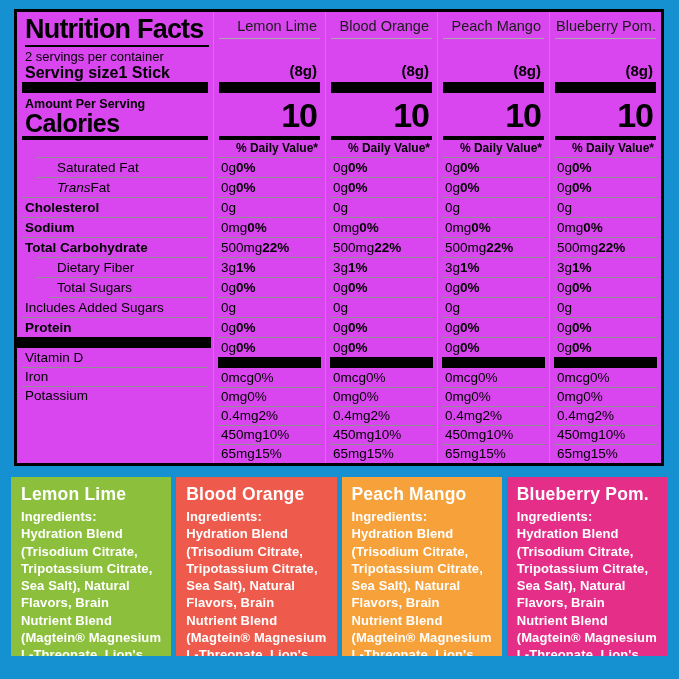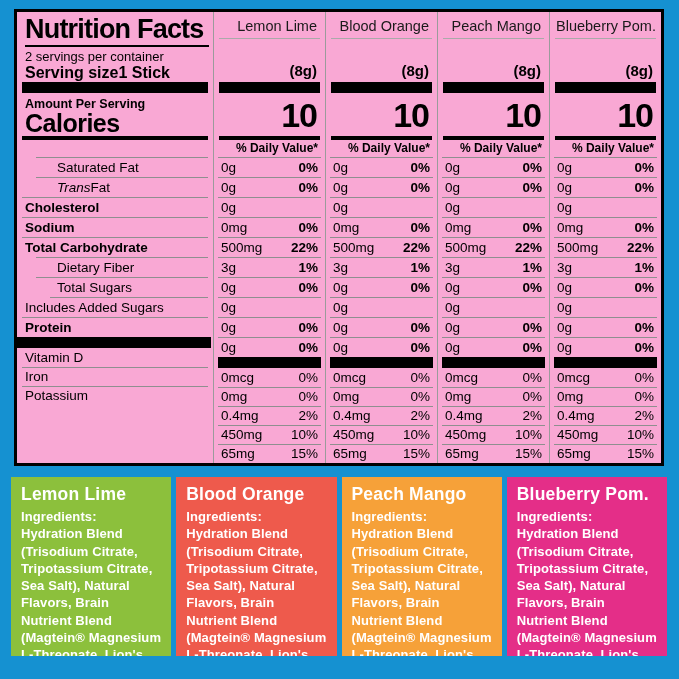--- a/index.html
+++ b/index.html
@@ -4,21 +4,21 @@
 <style>
   html,body{margin:0;padding:0}
   body{
     width:679px;height:679px;position:relative;overflow:hidden;
     font-family:"Liberation Sans","DejaVu Sans",sans-serif;
     -webkit-font-smoothing:antialiased;
   }
   
   .panel{
     position:absolute;left:14px;top:9px;width:650px;height:457px;
-    background:#f9a8d4;border:3px solid #000;box-sizing:border-box;
+    background:#d946ef;border:3px solid #000;box-sizing:border-box;
     display:flex;color:#000;
   }
   .col{position:relative;box-sizing:border-box}
   .col-label{width:196px}
   .col-flavor{flex:1;border-left:1px solid #9b9b9b}
   .col-head{position:relative;height:145px}
   
   .nf-title{position:absolute;top:2px;left:8px;right:4px;font-size:27px;font-weight:bold;letter-spacing:-.8px;white-space:nowrap}
   .title-rule{position:absolute;top:33px;left:8px;right:4px;height:2px;background:#000}
   .servings{position:absolute;top:37px;left:8px;right:4px;font-size:13px}
@@ -35,21 +35,21 @@
   .dv-header{position:absolute;top:129px;right:7px;font-size:12px;font-weight:bold}
   
   .row{position:relative;height:20px;display:flex;align-items:center;font-size:13.5px}
   .row::before{content:"";position:absolute;top:0;height:1px;background:#8f8f8f;left:var(--lx,5px);right:5px}
   .row.noline::before{display:none}
   .row-label{padding-left:8px}
   .row-label.ind1{padding-left:40px;--lx:19px}
   .row-label.ind2{--lx:33px}
   .row-label.ind0{--lx:5px}
   .row-label.bold{font-weight:bold}
-  .row-vals{padding:0 7px;justify-content:space-between}
+  .row-vals{padding:0 7px;}
   .row-vals::before{left:4px;right:4px}
   .micro{height:19px}
   .dv-bold{font-weight:bold}
   .sep-bar{height:11px;background:#000;margin:0 4px}
   .col-label .sep-bar{margin:0 2px 0 0}
   
   .boxes{position:absolute;left:11px;top:477px;width:656px;height:179px;display:flex;gap:5px}
   .ibox{flex:1;box-sizing:border-box;padding:7px 10px;color:#fff;overflow:hidden}
   .ibox h2{margin:0 0 3px 0;font-size:17.5px;font-weight:bold;letter-spacing:.2px}
   .ibox p{margin:0;font-size:13px;font-weight:bold;line-height:1.33;letter-spacing:.1px}

